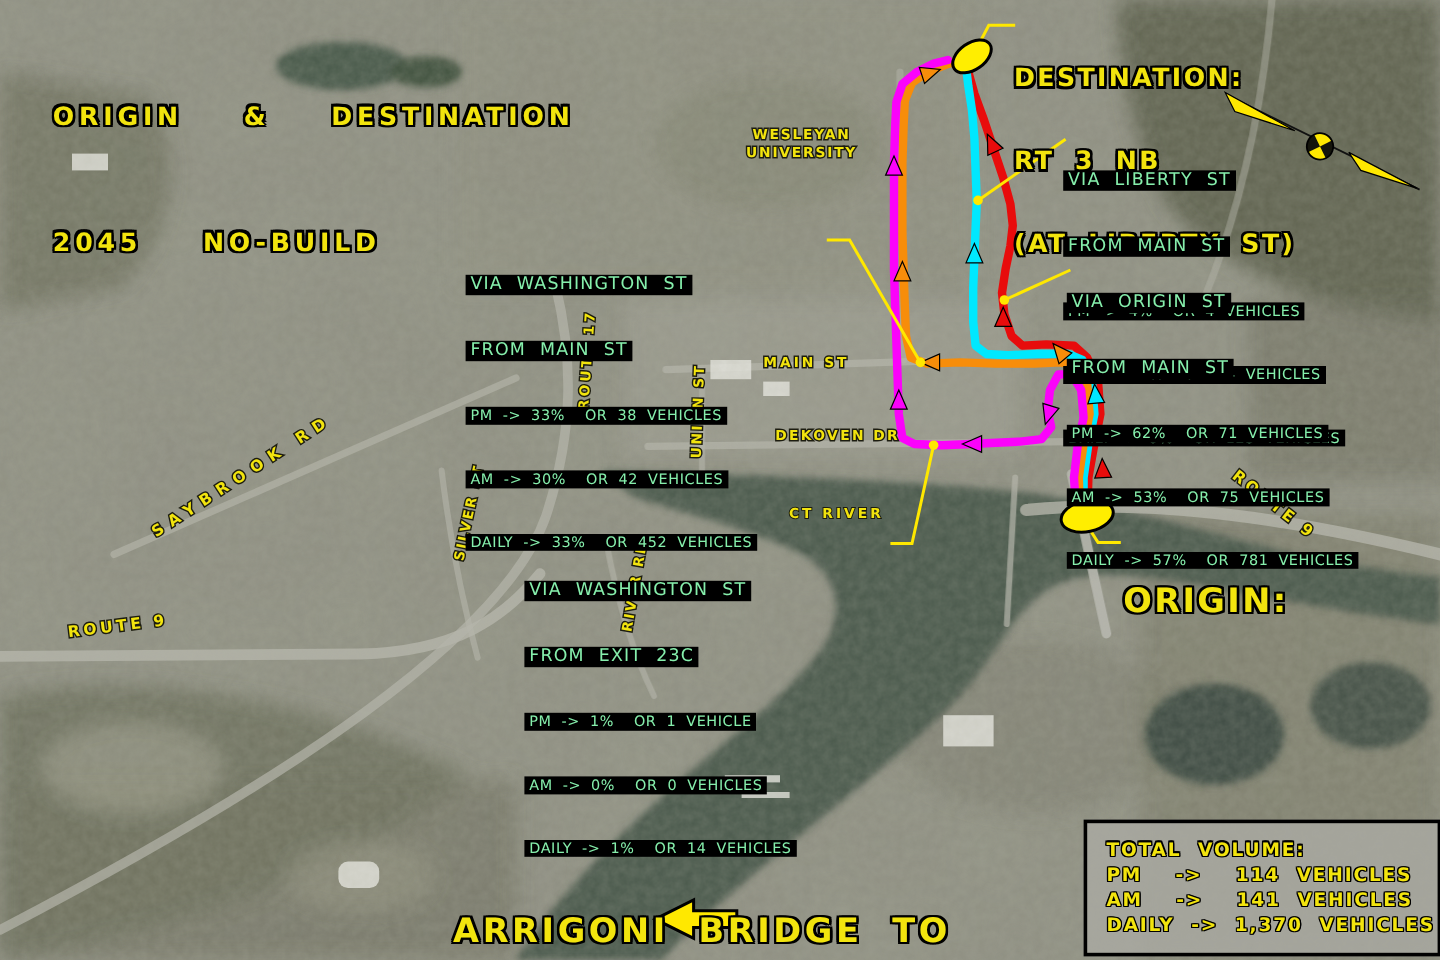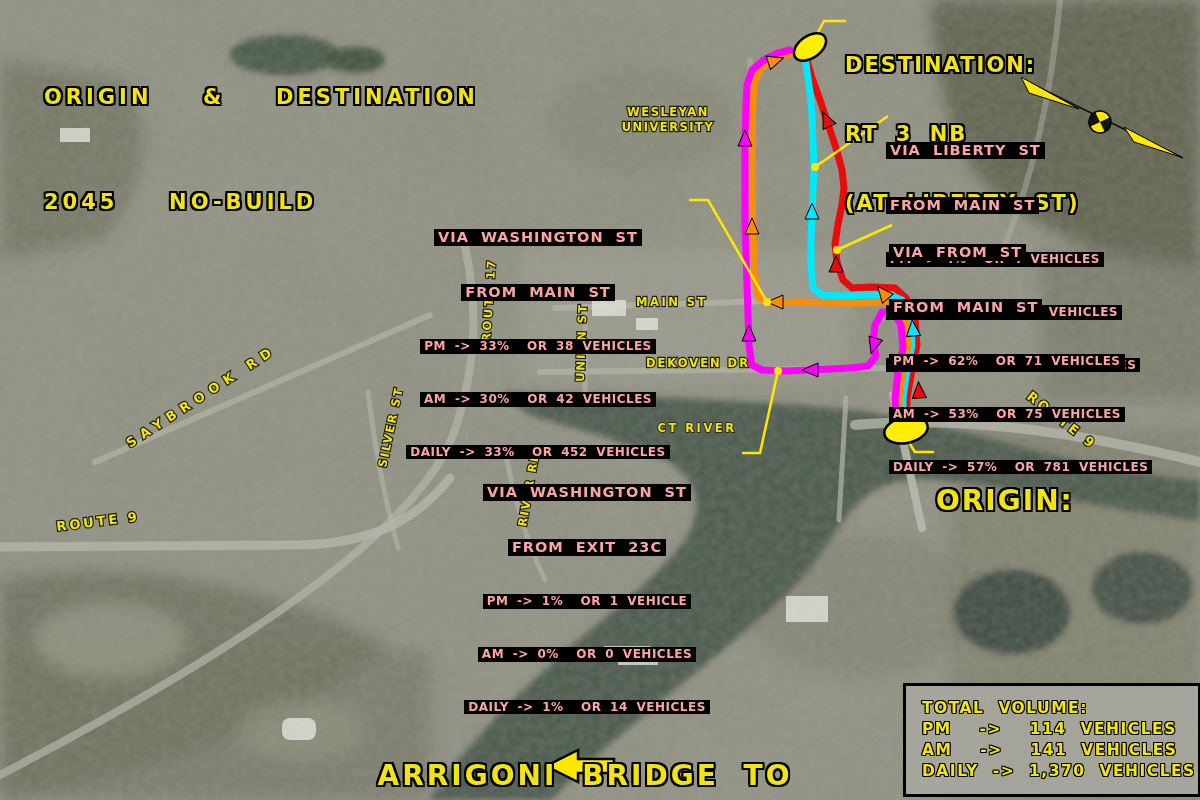--- a/index.html
+++ b/index.html
@@ -10,26 +10,26 @@
        -2px 0 0 #000,2px 0 0 #000,0 -2px 0 #000,0 2px 0 #000;}
   .ol1{text-shadow:-1px -1px 0 #000,1px -1px 0 #000,-1px 1px 0 #000,1px 1px 0 #000,
        -1px 0 0 #000,1px 0 0 #000,0 -1px 0 #000,0 1px 0 #000;}
   .abs{position:absolute;}
   .yel{color:#f2e40e;font-weight:bold;}
   .big-title{left:44px;top:10px;font-size:21px;letter-spacing:4px;word-spacing:14px;line-height:35px;white-space:pre;}
   .dest-label{left:845px;top:8px;font-size:21px;letter-spacing:2px;word-spacing:8px;line-height:23px;white-space:pre;}
   .origin-label{left:936px;top:438px;font-size:28px;letter-spacing:2px;word-spacing:7px;line-height:25px;white-space:pre;}
   .bottom-title{left:285px;top:688px;width:600px;text-align:center;font-size:28px;
                 letter-spacing:3px;word-spacing:12px;line-height:35px;white-space:pre;}
-  .callout{color:#fca5a5;font-weight:bold;white-space:pre;}
+  .callout{color:#86efac;font-weight:normal;white-space:pre;}
   .callout .ln{display:block;line-height:0;}
   .callout .chip{display:inline-block;background:#000;padding:1px 4px;line-height:1.05;}
   .callout .t{font-size:14.5px;letter-spacing:1px;word-spacing:6px;}
   .callout .s{font-size:12px;letter-spacing:0.5px;word-spacing:4px;}
-  .callout.ra{text-align:center;}
+  .callout.ra{text-align:left;}
   .co-liberty{left:886px;top:104px;}
   .co-grand{left:889px;top:206px;}
   .co-washmain{left:388px;top:191px;width:300px;}
   .co-washexit{left:437px;top:446px;width:300px;}
   .total-box{left:903px;top:683px;width:262px;height:86px;background:rgba(169,169,160,0.88);
              border:3px solid #000;padding:12px 14px 10px 16px;}
   .total-box .tl{font-size:15.5px;letter-spacing:1.5px;word-spacing:7px;line-height:21px;white-space:pre;}
 </style>
 </head>
 <body>
@@ -207,21 +207,21 @@
 
 <div class="abs callout co-liberty">
   <span class="ln"><span class="chip t">VIA LIBERTY ST</span></span>
   <span class="ln"><span class="chip t">FROM MAIN ST</span></span>
   <span class="ln"><span class="chip s">PM -&gt; 4%  OR 4 VEHICLES</span></span>
   <span class="ln"><span class="chip s">AM -&gt; 17%  OR 24 VEHICLES</span></span>
   <span class="ln"><span class="chip s">DAILY -&gt; 9%  OR 123 VEHICLES</span></span>
 </div>
 
 <div class="abs callout co-grand">
-  <span class="ln"><span class="chip t">VIA FROM ST</span></span>
+  <span class="ln"><span class="chip t">VIA ORIGIN ST</span></span>
   <span class="ln"><span class="chip t">FROM MAIN ST</span></span>
   <span class="ln"><span class="chip s">PM -&gt; 62%  OR 71 VEHICLES</span></span>
   <span class="ln"><span class="chip s">AM -&gt; 53%  OR 75 VEHICLES</span></span>
   <span class="ln"><span class="chip s">DAILY -&gt; 57%  OR 781 VEHICLES</span></span>
 </div>
 
 <div class="abs callout ra co-washmain">
   <span class="ln"><span class="chip t">VIA WASHINGTON ST</span></span>
   <span class="ln"><span class="chip t">FROM MAIN ST</span></span>
   <span class="ln"><span class="chip s">PM -&gt; 33%  OR 38 VEHICLES</span></span>

